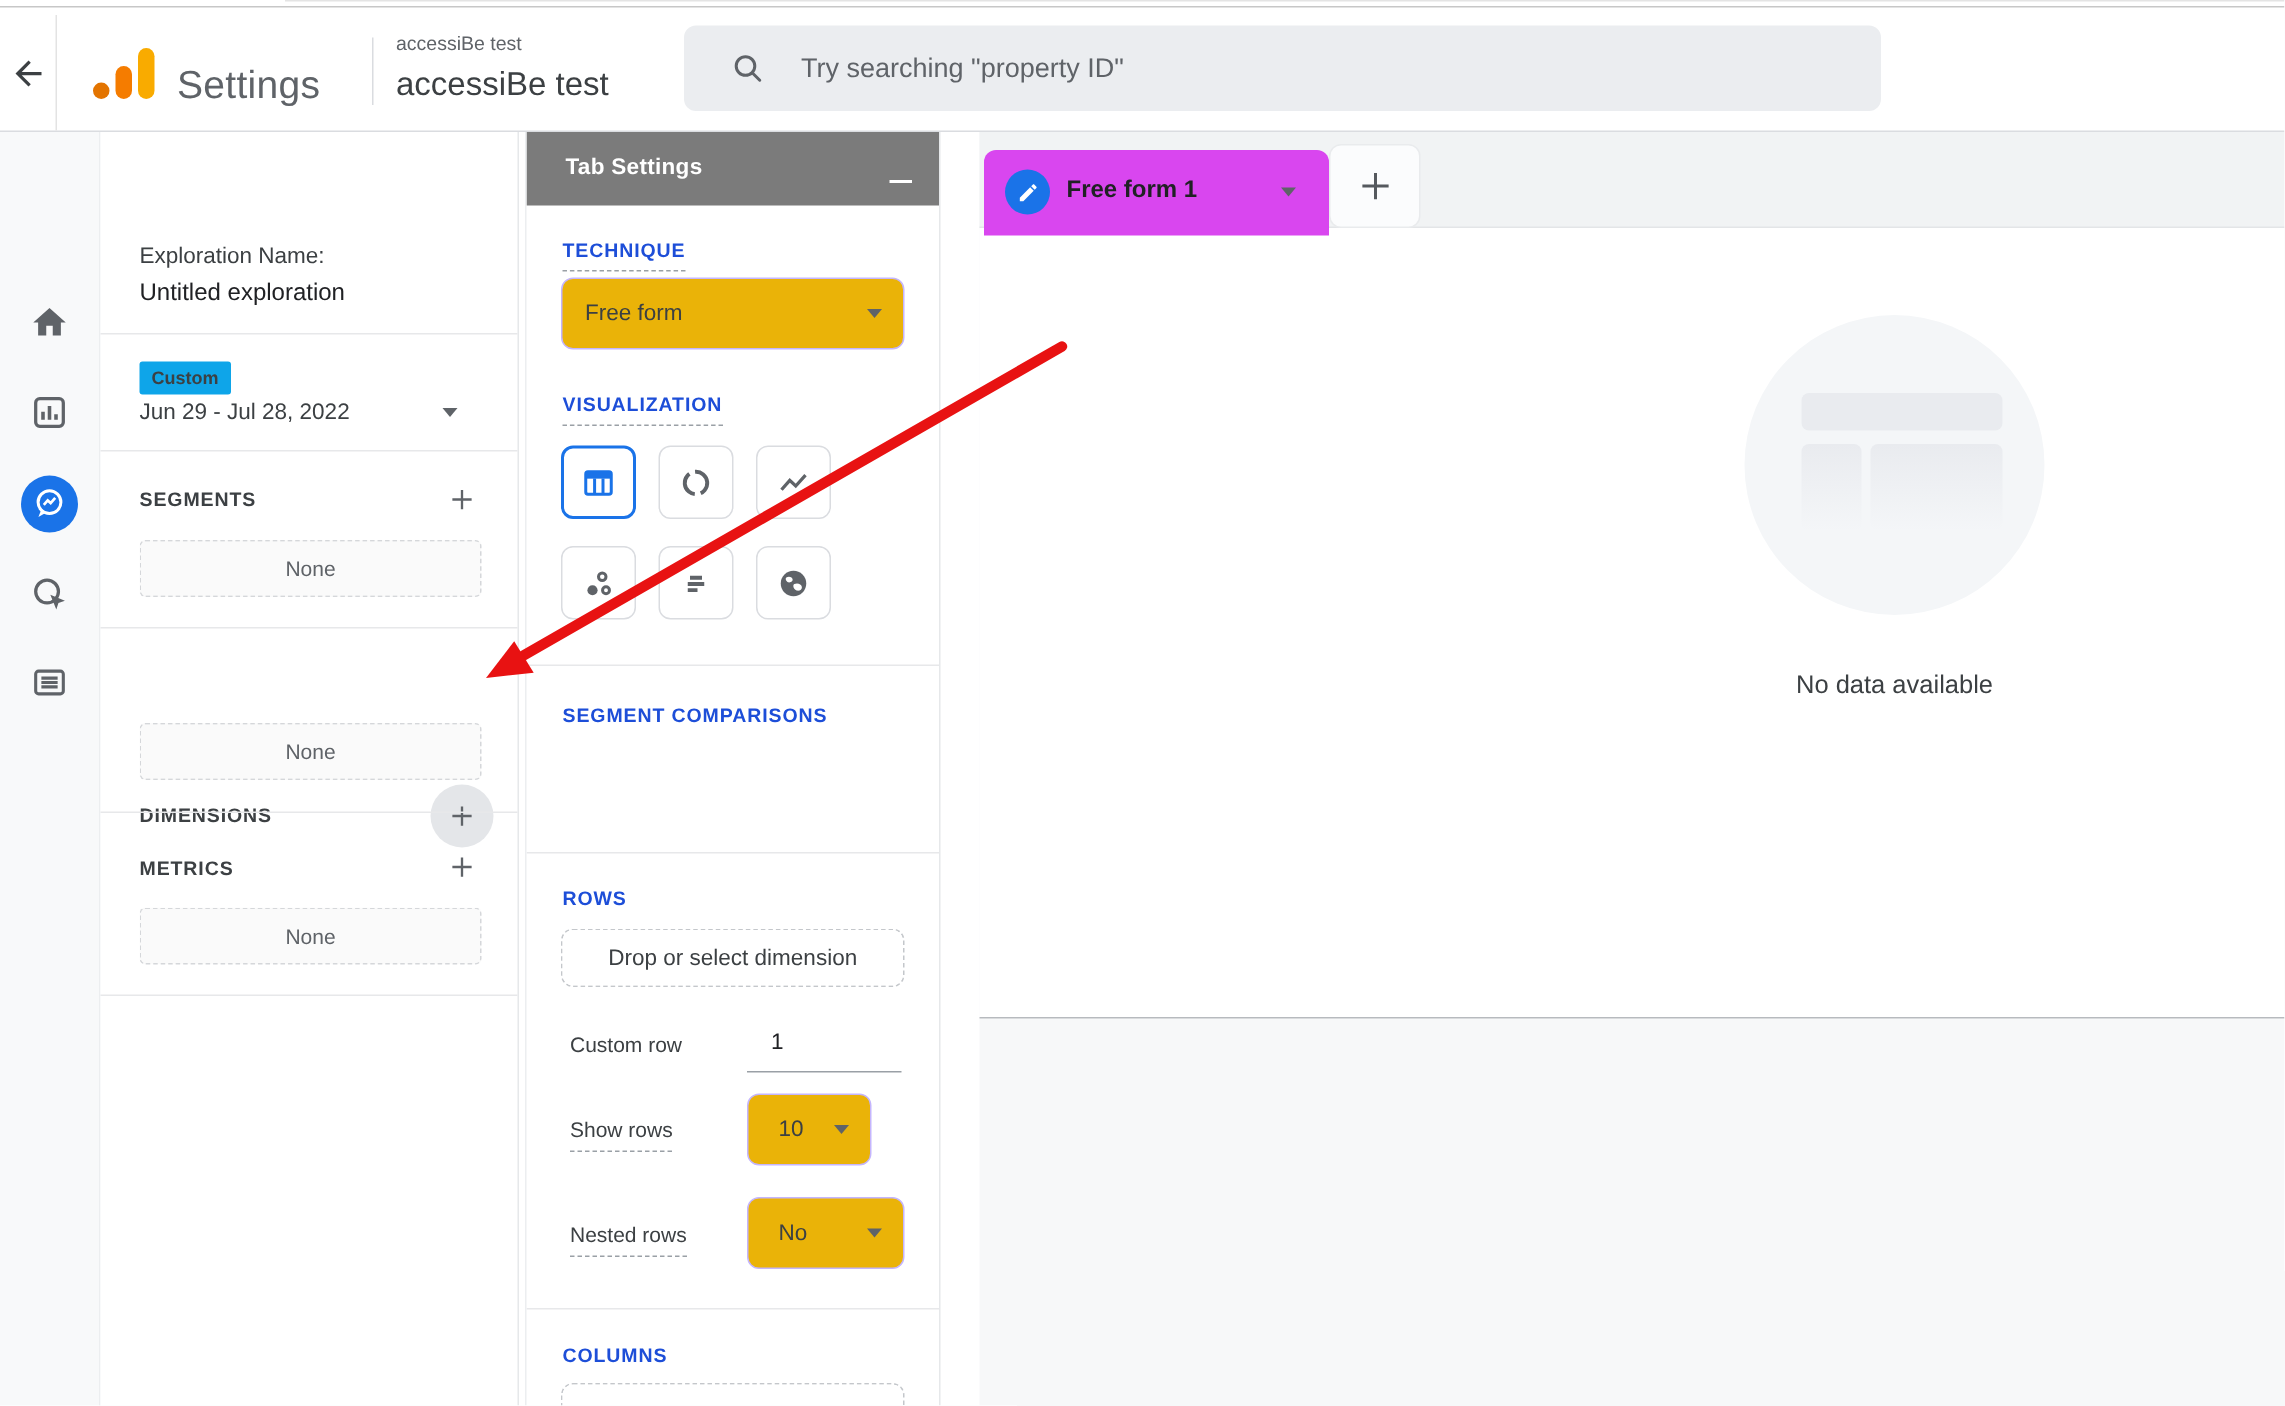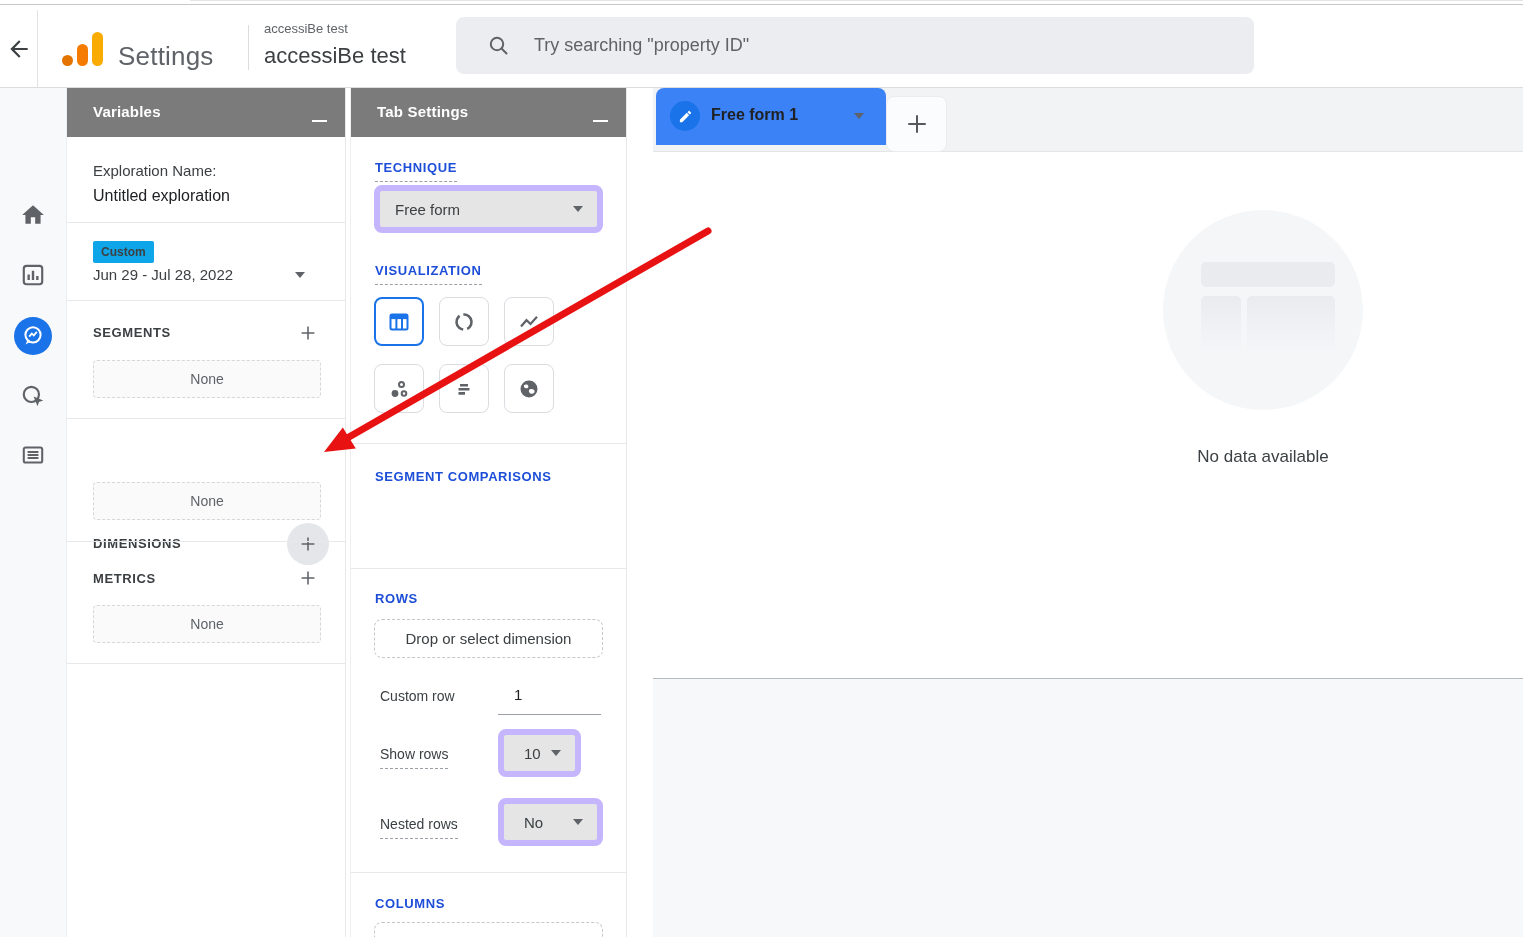--- a/index.html
+++ b/index.html
@@ -49,36 +49,36 @@
   .date-caret{left:228px;top:184px;cursor:pointer;}
 
   .section-label{font-size:13px;font-weight:bold;color:#3c4043;letter-spacing:.6px;}
   .plus-btn{position:absolute;left:220px;width:42px;height:42px;border-radius:50%;display:flex;align-items:center;justify-content:center;cursor:pointer;}
   .plus-hover{background:#e4e6e9;}
   .none-box{position:absolute;left:26px;width:228px;height:38px;border:1px dashed #d5d7da;background:#fafafa;border-radius:4px;box-sizing:border-box;
             display:flex;align-items:center;justify-content:center;font-size:14px;color:#5f6368;}
 
   .ts-label{font-size:13px;font-weight:bold;color:#1d4ed8;letter-spacing:.6px;}
   .dashed-u{display:inline-block;border-bottom:1px dashed #9aa0a6;padding-bottom:6px;}
-  .select-box{position:absolute;border:6px solid #c4b5fd;border-radius:8px;background:#e5e5e5;box-sizing:border-box;cursor:pointer;}
+  .select-box{position:absolute;border:1px solid #c4b5fd;border-radius:8px;background:#eab308;box-sizing:border-box;cursor:pointer;}
   .select-box .val{position:absolute;left:15px;top:50%;transform:translateY(-50%);font-size:15px;color:#3c4043;}
   .select-box .caret{position:absolute;right:14px;top:50%;margin-top:-3px;}
   .viz-btn{position:absolute;width:50px;height:49px;border:1px solid #dadce0;border-radius:8px;background:#fff;box-sizing:border-box;
            display:flex;align-items:center;justify-content:center;cursor:pointer;}
   .viz-btn.sel{border:2px solid var(--accent_blue,#1a73e8);}
   .drop-box{position:absolute;left:23px;width:229px;height:39px;border:1px dashed #c4c7cb;border-radius:8px;box-sizing:border-box;
             display:flex;align-items:center;justify-content:center;font-size:15px;color:#3c4043;cursor:pointer;}
   .small-label{font-size:14px;color:#3c4043;}
   .underline-input{position:absolute;border-bottom:1px solid #9aa0a6;}
 
   
   .canvas-region{left:653px;top:88px;width:870px;bottom:0;background:#f7f8f9;}
   .tab-strip{position:absolute;left:0;top:0;right:0;height:64px;background:#f1f3f4;border-bottom:1px solid #e3e5e7;box-sizing:border-box;}
   .canvas-card{position:absolute;left:0;top:64px;right:0;height:527px;background:#fff;border-bottom:1px solid #b7babe;box-sizing:border-box;}
-  .free-tab{position:absolute;left:3px;top:0;width:230px;height:57px;background:#3b82f6;border-radius:8px 8px 0 0;cursor:pointer;}
+  .free-tab{position:absolute;left:3px;top:12px;width:230px;height:57px;background:#d946ef;border-radius:8px 8px 0 0;cursor:pointer;}
   .tab-pencil{position:absolute;left:14px;top:13px;width:30px;height:30px;border-radius:50%;background:var(--accent_blue,#1a73e8);display:flex;align-items:center;justify-content:center;}
   .tab-title{position:absolute;left:55px;top:18px;font-size:16px;font-weight:bold;color:#202124;}
   .tab-caret{position:absolute;right:22px;top:25px;}
   .add-tab{position:absolute;left:233px;top:8px;width:61px;height:56px;background:#fbfcfd;border:1px solid #e9ebed;border-radius:8px;box-sizing:border-box;
            display:flex;align-items:center;justify-content:center;cursor:pointer;}
   .empty-circle{position:absolute;left:510px;top:58px;width:200px;height:200px;border-radius:50%;background:#f4f6f8;}
   .ph-bar{position:absolute;left:38px;top:52px;width:134px;height:25px;border-radius:5px;background:#e9ebef;}
   .ph-block-l{position:absolute;left:38px;top:86px;width:40px;height:58px;border-radius:5px;background:linear-gradient(#e9ebef,rgba(233,235,239,0));}
   .ph-block-r{position:absolute;left:84px;top:86px;width:88px;height:58px;border-radius:5px;background:linear-gradient(#e9ebef,rgba(233,235,239,0));}
   .no-data{position:absolute;left:460px;top:295px;width:300px;text-align:center;font-size:17px;color:#3c4043;}
@@ -151,24 +151,20 @@
     <div class="rail-btn" style="top:343px;">
       <svg class="ic" width="26" height="26" viewBox="0 0 24 24">
           <rect x="3.5" y="5" width="17" height="14" rx="1.8" fill="none" stroke="#5f6368" stroke-width="1.9"></rect>
           <path d="M7 9.3h10 M7 12h10 M7 14.7h10" stroke="#5f6368" stroke-width="1.9"></path>
         </svg>
     </div>
 
   </div>
 
   <div class="abs panel vars-panel">
-    <div class="panel-head">
-      <span class="t">Variables</span>
-      <span class="min-dash"></span>
-    </div>
     <div class="abs expl-label">Exploration Name:</div>
     <div class="abs expl-value">Untitled exploration</div>
     <div class="divider" style="top:134px;"></div>
 
     <div class="abs badge">Custom</div>
     <div class="abs date-text">Jun 29 - Jul 28, 2022</div>
     <div class="abs caret date-caret"></div>
     <div class="divider" style="top:212px;"></div>
 
     <div class="abs section-label" style="left:26px;top:237px;">SEGMENTS</div>

